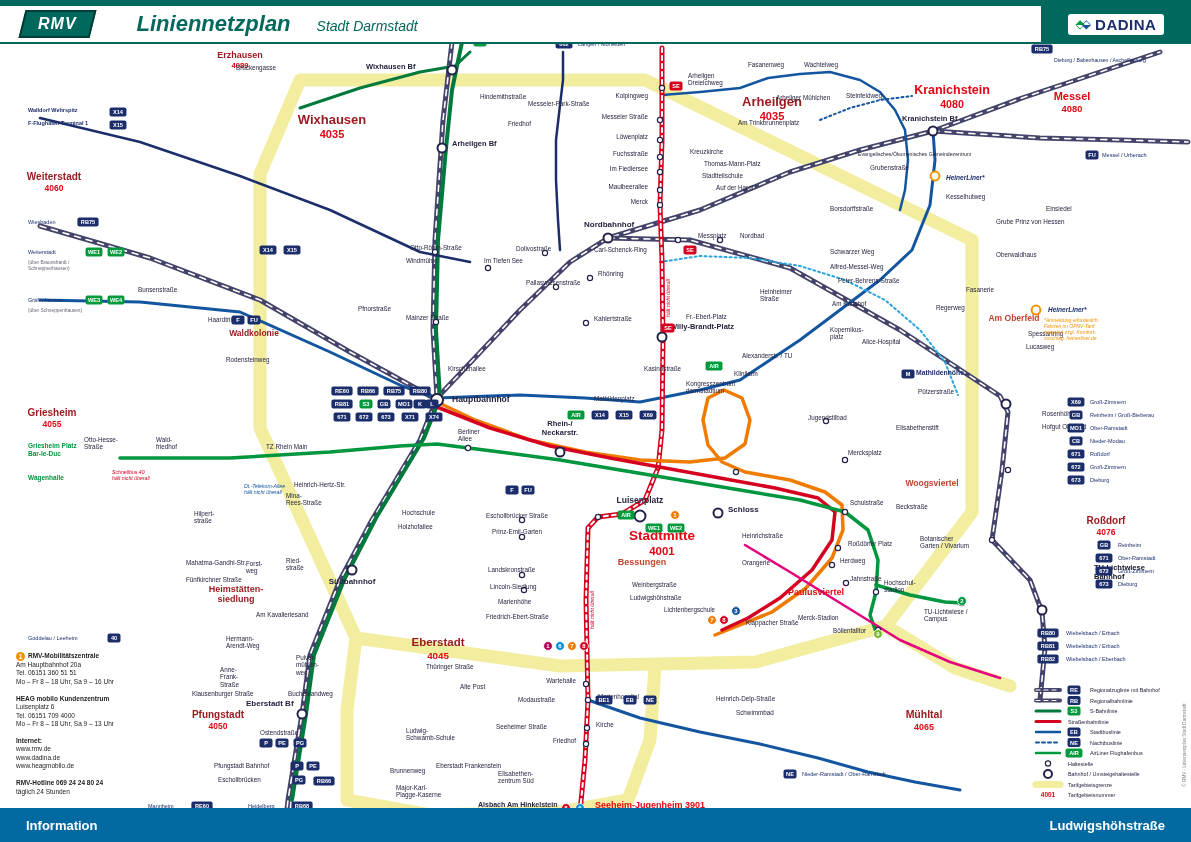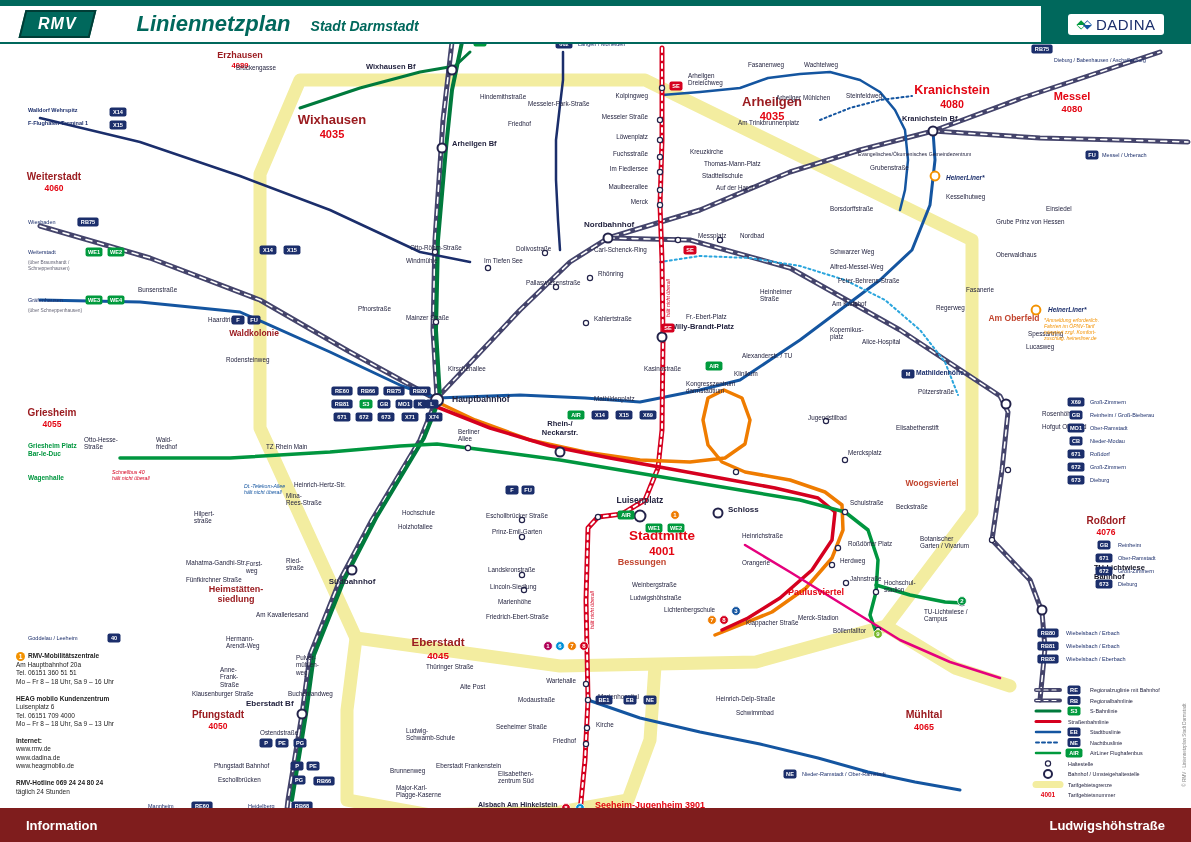--- a/index.html
+++ b/index.html
@@ -6,31 +6,31 @@
   .page{position:relative;width:1191px;height:842px;background:#fff;overflow:hidden;
         font-family:"Liberation Sans",sans-serif;}
   #map-svg{position:absolute;left:0;top:0;z-index:1;overflow:hidden;}
   .header{position:absolute;left:0;top:0;width:1191px;height:36px;background:#fff;
           border-top:6px solid #00685c;border-bottom:2px solid #00685c;z-index:3;
           display:flex;align-items:center;}
   .rmv-logo{margin-left:22px;background:#00685c;transform:skewX(-14deg);
             padding:3px 14px;border:2px solid #003d36;}
   .rmv-logo span{display:inline-block;transform:skewX(14deg);color:#fff;
                  font-weight:bold;font-style:italic;font-size:16px;letter-spacing:1px;}
-  .title-wrap{margin-left:44px;display:flex;align-items:baseline;gap:20px;}
+  .title-wrap{margin-left:44px;display:flex;align-items:baseline;gap:26px;}
   .title{color:#00685c;font-size:22px;font-weight:bold;font-style:italic;}
-  .subtitle{color:#00685c;font-size:14px;font-weight:bold;font-style:italic;}
+  .subtitle{color:#00685c;font-size:14px;font-weight:normal;font-style:italic;}
   .dadina-wrap{margin-left:auto;height:36px;width:150px;background:#00685c;
                display:flex;align-items:center;justify-content:center;}
   .dadina-box{background:#fff;border-radius:3px;padding:2px 8px;display:flex;
               align-items:center;gap:4px;}
   .dadina-icon{color:#009a3d;font-size:12px;}
   .dadina-icon2{color:#1455a0;font-size:12px;margin-left:-7px;}
-  .dadina-text{color:#1b2e6b;font-weight:normal;font-size:15px;letter-spacing:0.5px;text-align:center;}
-  .footer{position:absolute;left:0;bottom:0;width:1191px;height:26px;background:#7f1d1d;
+  .dadina-text{color:#1b2e6b;font-weight:bold;font-size:15px;letter-spacing:0.5px;text-align:center;}
+  .footer{position:absolute;left:0;bottom:0;width:1191px;height:26px;background:#0369a1;
           z-index:3;display:flex;align-items:center;justify-content:space-between;
           padding:17px 26px;box-sizing:border-box;}
   .footer span{color:#fff;font-weight:bold;font-size:13px;}
   .info-block{position:absolute;left:16px;top:652px;width:160px;z-index:2;
               font-size:6.5px;line-height:1.3;color:#222;}
   .info-line{white-space:nowrap;}
   .info-line.bold{font-weight:bold;}
   .info-icon{display:inline-block;width:9px;height:9px;border-radius:50%;background:#f39200;
              color:#fff;font-size:6.5px;font-weight:bold;text-align:center;line-height:9px;
              margin-right:3px;vertical-align:middle;}

